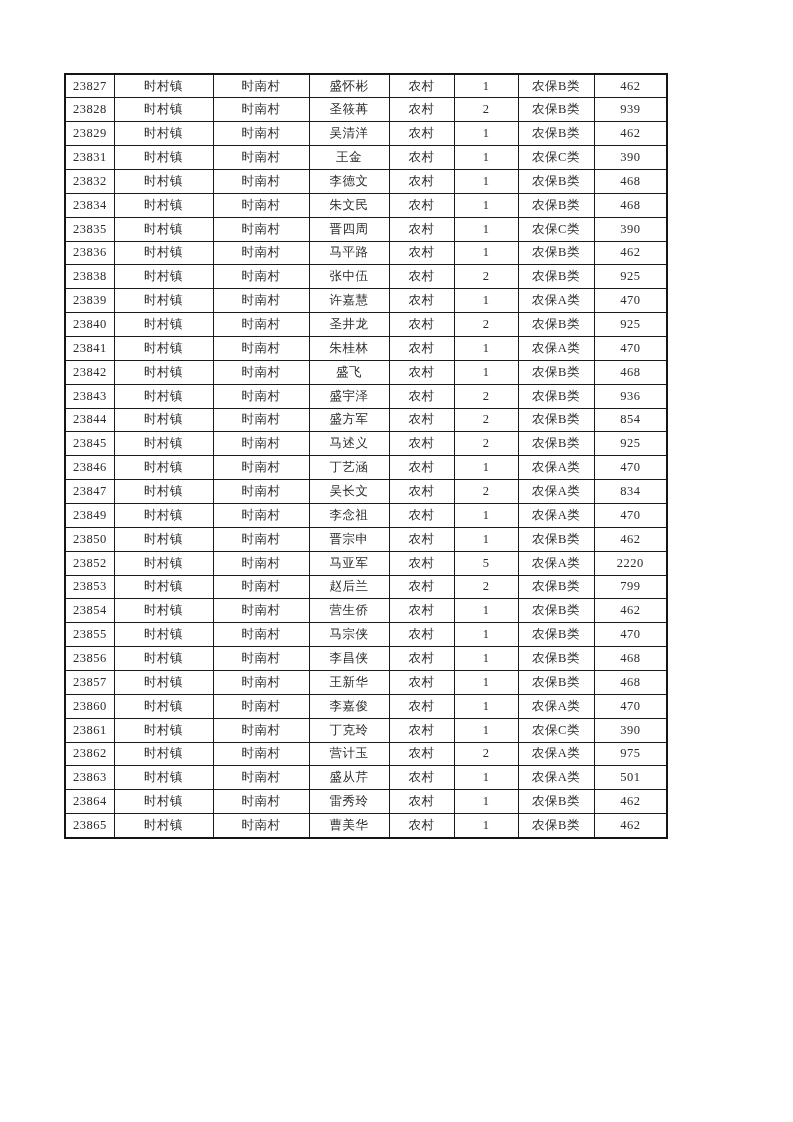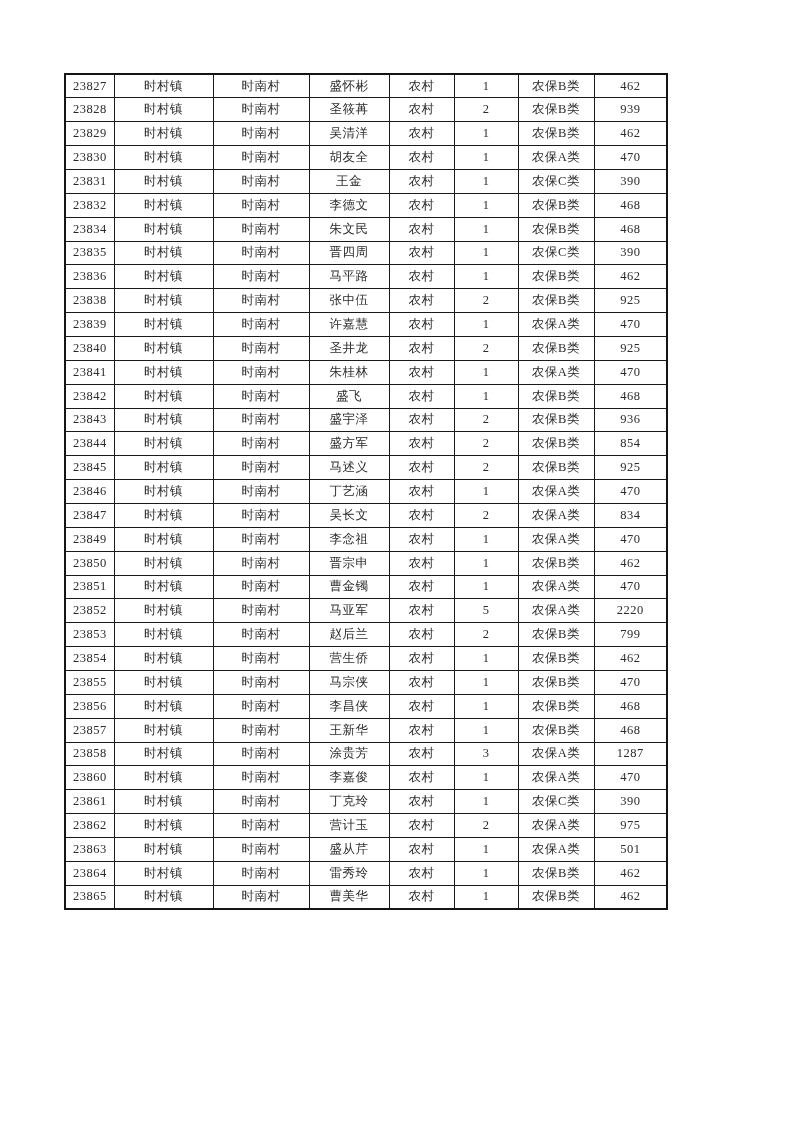--- a/index.html
+++ b/index.html
@@ -86,30 +86,20 @@
           <td>23829</td>
           <td>时村镇</td>
           <td>时南村</td>
           <td>吴清洋</td>
           <td>农村</td>
           <td>1</td>
           <td>农保B类</td>
           <td>462</td>
         </tr>
         <tr>
-          <td>23830</td>
-          <td>时村镇</td>
-          <td>时南村</td>
-          <td>胡友全</td>
-          <td>农村</td>
-          <td>1</td>
-          <td>农保A类</td>
-          <td>470</td>
-        </tr>
-        <tr>
           <td>23831</td>
           <td>时村镇</td>
           <td>时南村</td>
           <td>王金</td>
           <td>农村</td>
           <td>1</td>
           <td>农保C类</td>
           <td>390</td>
         </tr>
         <tr>
@@ -266,30 +256,20 @@
           <td>23850</td>
           <td>时村镇</td>
           <td>时南村</td>
           <td>晋宗申</td>
           <td>农村</td>
           <td>1</td>
           <td>农保B类</td>
           <td>462</td>
         </tr>
         <tr>
-          <td>23851</td>
-          <td>时村镇</td>
-          <td>时南村</td>
-          <td>曹金镯</td>
-          <td>农村</td>
-          <td>1</td>
-          <td>农保A类</td>
-          <td>470</td>
-        </tr>
-        <tr>
           <td>23852</td>
           <td>时村镇</td>
           <td>时南村</td>
           <td>马亚军</td>
           <td>农村</td>
           <td>5</td>
           <td>农保A类</td>
           <td>2220</td>
         </tr>
         <tr>
@@ -334,30 +314,20 @@
         </tr>
         <tr>
           <td>23857</td>
           <td>时村镇</td>
           <td>时南村</td>
           <td>王新华</td>
           <td>农村</td>
           <td>1</td>
           <td>农保B类</td>
           <td>468</td>
-        </tr>
-        <tr>
-          <td>23858</td>
-          <td>时村镇</td>
-          <td>时南村</td>
-          <td>涂贵芳</td>
-          <td>农村</td>
-          <td>3</td>
-          <td>农保A类</td>
-          <td>1287</td>
         </tr>
         <tr>
           <td>23860</td>
           <td>时村镇</td>
           <td>时南村</td>
           <td>李嘉俊</td>
           <td>农村</td>
           <td>1</td>
           <td>农保A类</td>
           <td>470</td>

